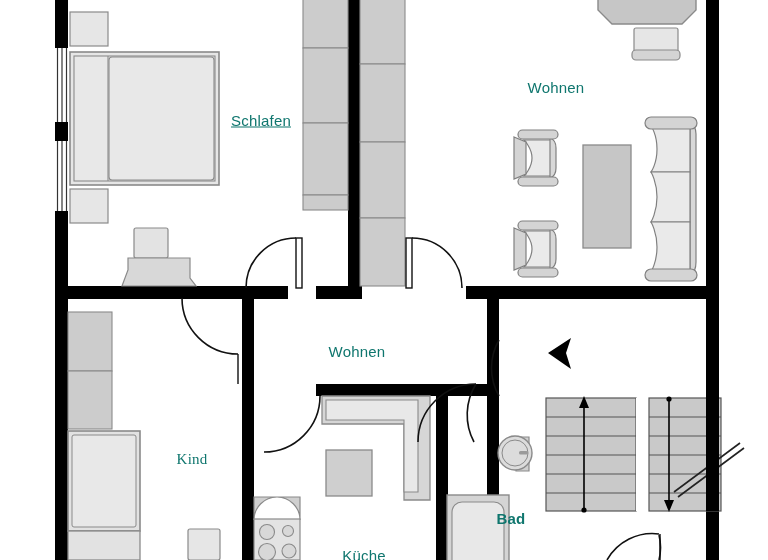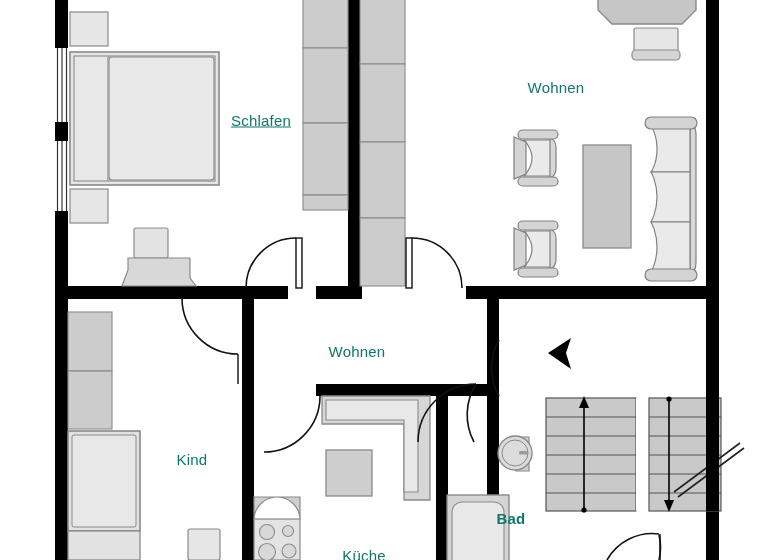--- a/index.html
+++ b/index.html
@@ -255,17 +255,17 @@
 
     <g>
       <path d="M548,353 L571,338 L566,353 L571,369 Z" fill="#000000"></path>
     </g>
 
   </svg>
 
   <div class="room-label" style="left:261px;top:120px;text-decoration:underline;">Schlafen</div>
   <div class="room-label" style="left:556px;top:87px;">Wohnen</div>
   <div class="room-label" style="left:357px;top:351px;">Wohnen</div>
-  <div class="room-label" style="left:192px;top:459px;">Kind</div>
+  <div class="room-label" style="left:192px;top:459px;font-family:Liberation Serif, serif;">Kind</div>
   <div class="room-label" style="left:364px;top:535px;margin-top:20px;">Küche</div>
   <div class="room-label" style="left:511px;top:518px;font-weight:bold;">Bad</div>
 
 </div>
 
 </body></html>

